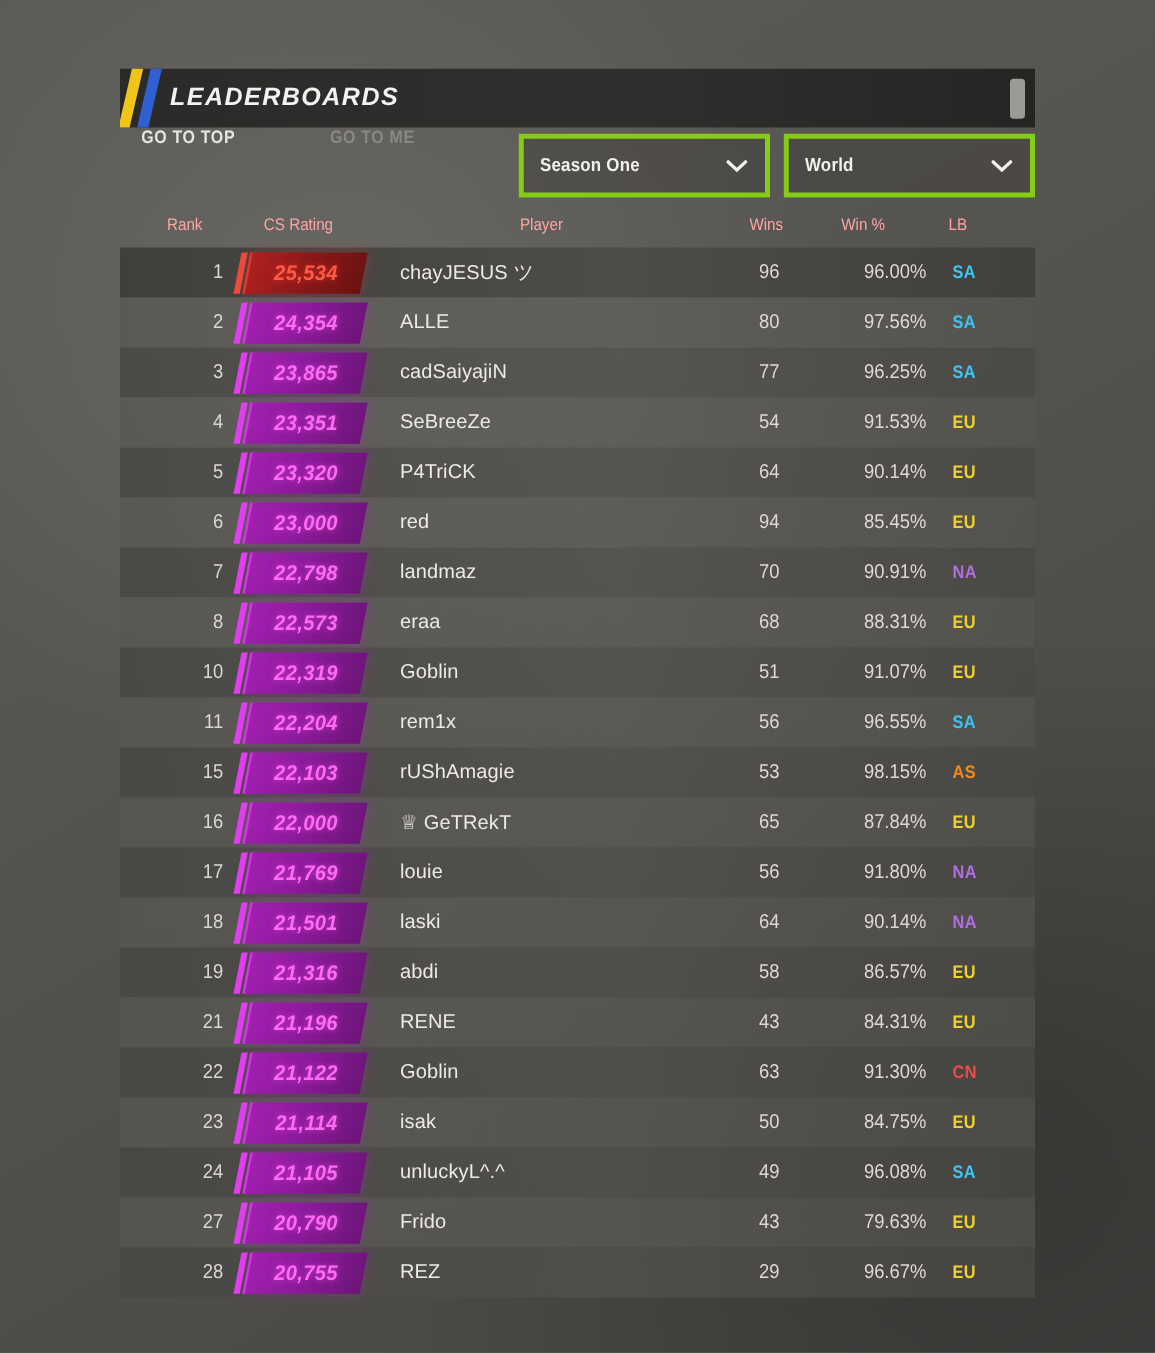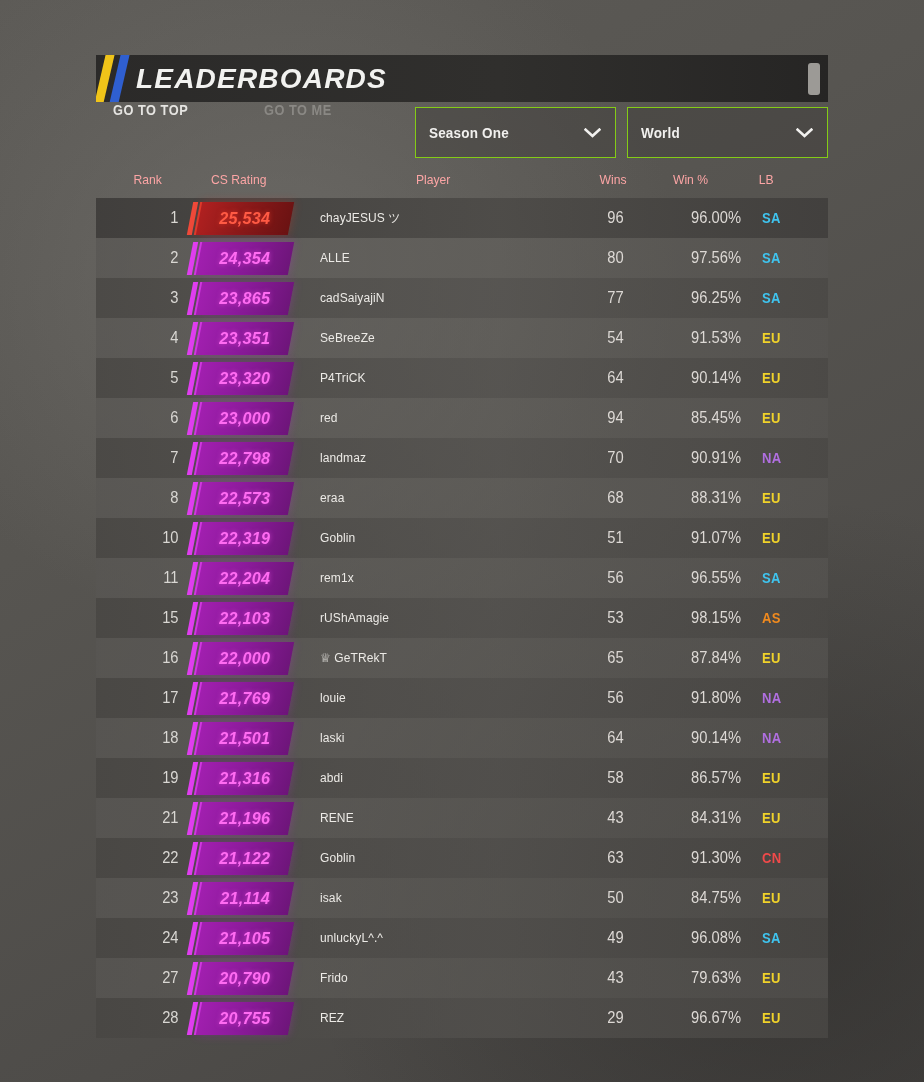--- a/index.html
+++ b/index.html
@@ -23,36 +23,36 @@
   .hdr{
     position:relative;height:47px;
     background:linear-gradient(90deg,#2b2a29 0%,#302f2d 55%,#262524 100%);
     display:flex;align-items:center;
   }
   .hdr-bars{position:absolute;left:0;top:0;width:36px;height:47px;overflow:hidden;}
   .bar{position:absolute;top:-4px;width:9px;height:56px;transform:skewX(-13deg);}
   .bar.y{left:4px;background:#f0c419;}
   .bar.b{left:19px;background:#2f5fd0;}
   .hdr-title{
-    margin-left:40px;color:#f2f2f0;font-size:28px;font-weight:bold;
+    margin-left:40px;color:#f2f2f0;font-size:20px;font-weight:bold;
     font-style:italic;letter-spacing:1.2px;
     font-family:"Liberation Sans", sans-serif;
   }
   
   .toolbar{position:relative;height:61px;display:flex;align-items:flex-start;}
   .jump{
     font-size:14.5px;font-weight:bold;letter-spacing:.6px;
     transform:scaleX(.88);transform-origin:left center;
     white-space:nowrap;
   }
   .jump.top{color:#e6e5e2;margin-left:17px;cursor:pointer;}
   .jump.me{color:#8a8884;margin-left:66px;}
   .dd{
     position:absolute;top:5px;height:51px;
-    border:1px solid #84cc16;background:rgba(60,58,56,.42);
+    border:4px solid #84cc16;background:rgba(60,58,56,.42);
     display:flex;align-items:center;justify-content:space-between;
     box-sizing:border-box;cursor:pointer;
   }
   .dd.season{left:319px;width:201px;padding:0 14px 0 13px;}
   .dd.region{left:531px;width:201px;padding:0 14px 0 13px;}
   .dd-label{
     color:#f1f0ee;font-size:15px;font-weight:bold;letter-spacing:.2px;
     transform:scaleX(.9);transform-origin:left center;white-space:nowrap;
   }
   .chev{width:17px;height:10px;flex:0 0 auto;}
@@ -99,21 +99,21 @@
   .badge.top .s1{background:#ef4a3a;}
   .badge.top .s2{background:#dd3b2c;}
   .badge .val{
     position:relative;color:#ff6bf2;font-size:17px;font-weight:bold;
     font-style:italic;letter-spacing:.3px;
     transform:skewX(11deg) scaleX(.95);
     text-shadow:0 0 6px rgba(255,90,240,.55);
   }
   .badge.top .val{color:#ff5a44;text-shadow:0 0 6px rgba(255,70,50,.55);}
   .player{
-    position:absolute;left:224px;color:#eceae6;font-size:12px;
+    position:absolute;left:224px;color:#eceae6;font-size:16px;
     letter-spacing:.1px;white-space:nowrap;
   }
   .wins{
     position:absolute;left:470px;width:60px;text-align:right;
     color:#ddd9d5;font-size:16px;transform:scaleX(.92);
   }
   .winp{
     position:absolute;left:550px;width:99px;text-align:right;
     color:#ddd9d5;font-size:16px;transform:scaleX(.92);
   }

